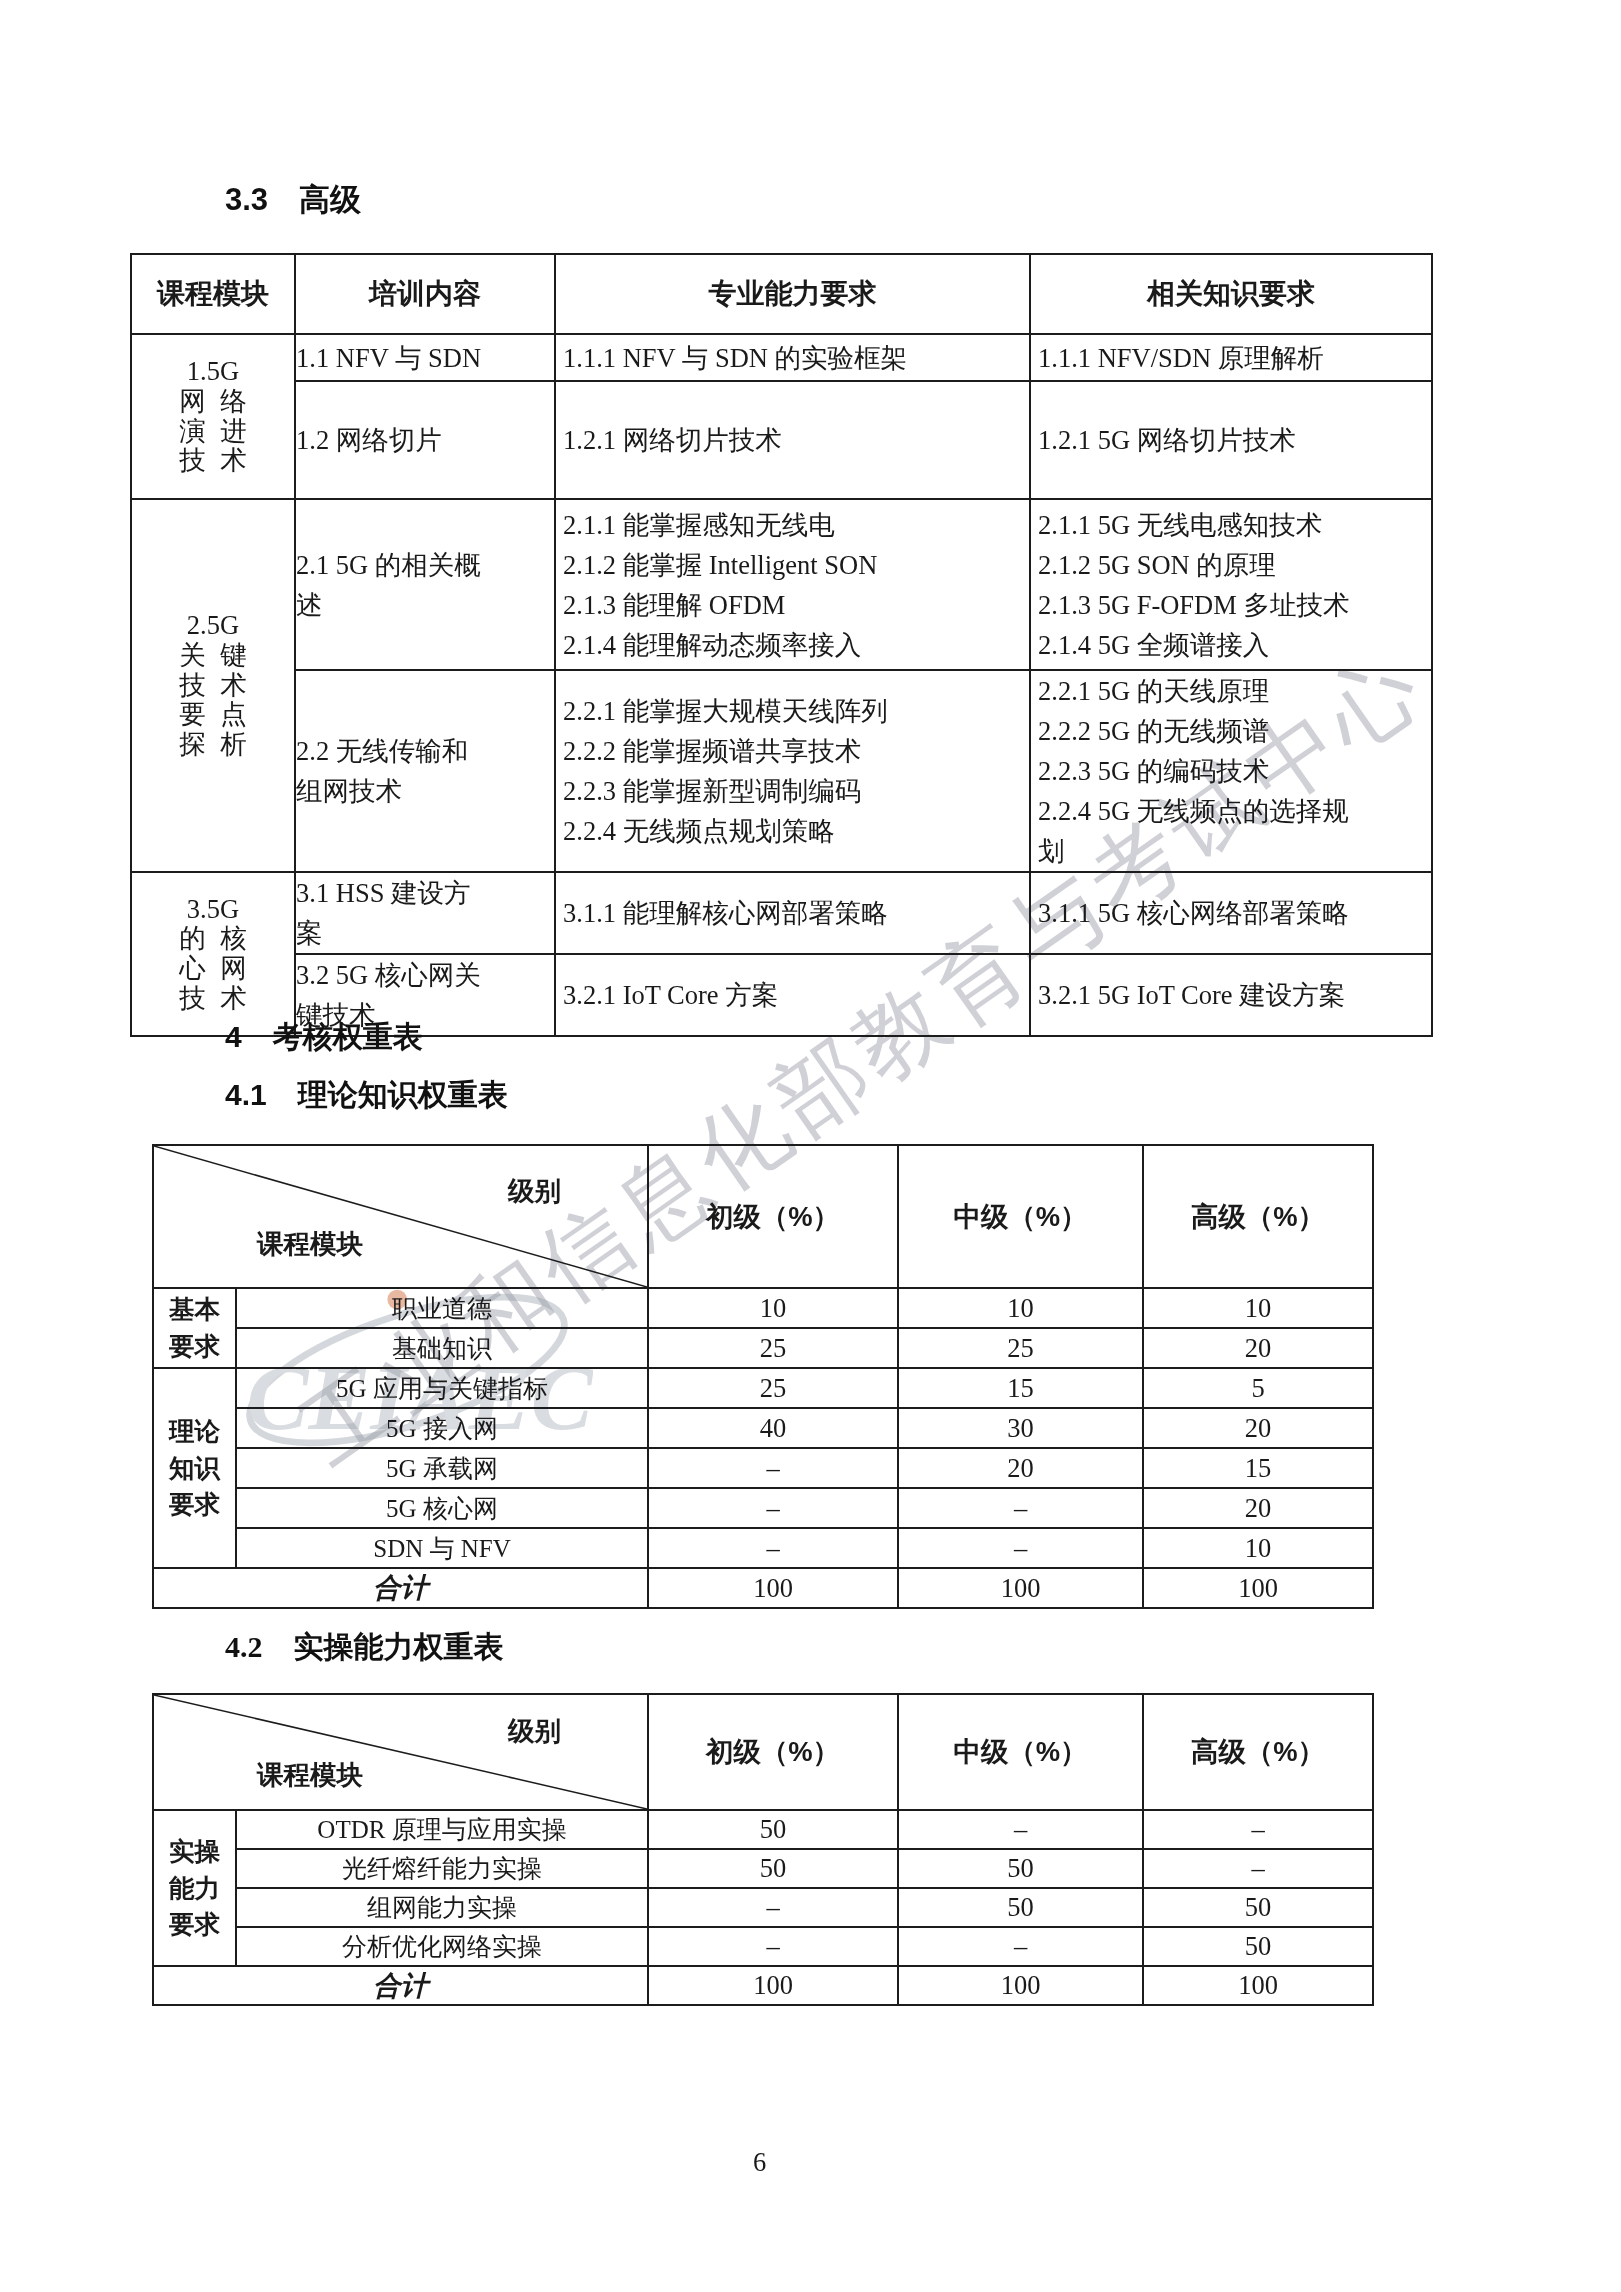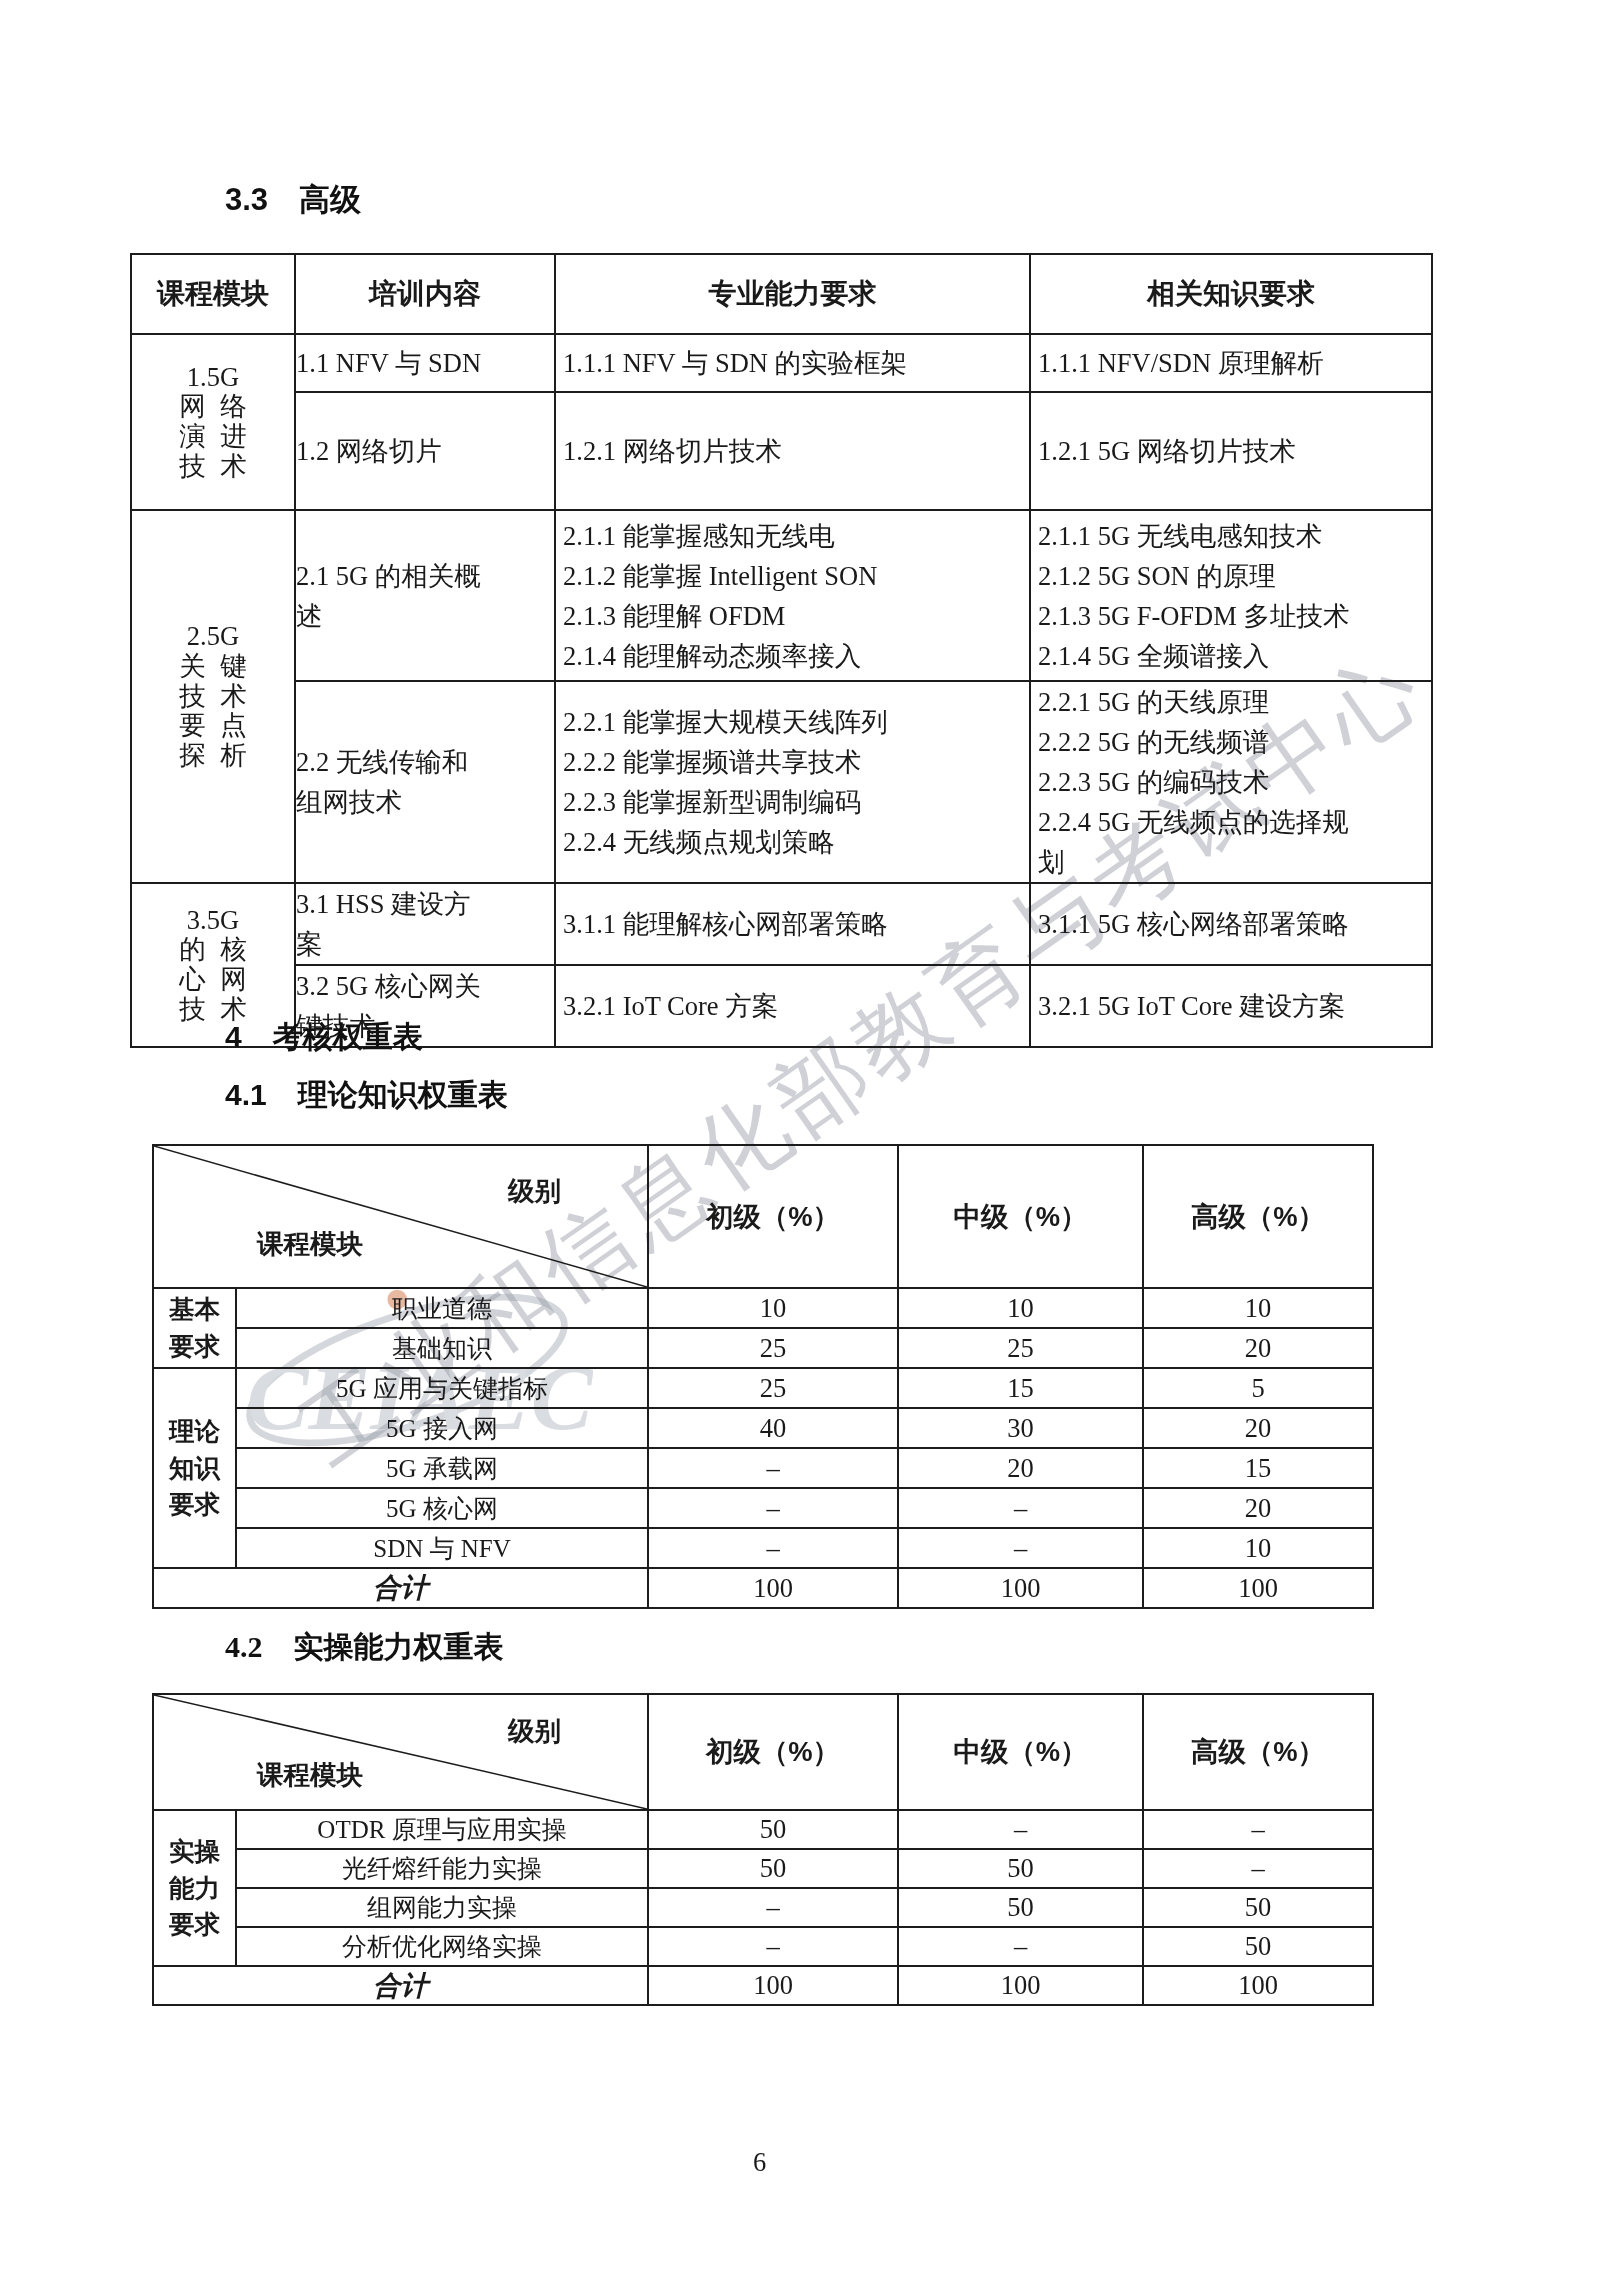--- a/index.html
+++ b/index.html
@@ -25,21 +25,21 @@
 
   
   table{border-collapse:collapse;table-layout:fixed;position:absolute;}
   td,th{border:2px solid #1c1c1c;padding:0;vertical-align:middle;overflow:hidden;}
   table{border:2.9px solid #1c1c1c;}
 
   
   .t1{left:130px;top:253px;width:1301px;}
   .t1 .c0{width:164px}.t1 .c1{width:260px}.t1 .c2{width:475px}.t1 .c3{width:402px}
   .t1 tr.th1{height:80px;}
-  .t1 tr.tr11{height:58px;} .t1 tr.tr12{height:118px;}
+  .t1 tr.tr11{height:47px;} .t1 tr.tr12{height:118px;}
   .t1 tr.tr21{height:171px;}.t1 tr.tr22{height:202px;}
   .t1 tr.tr31{height:71px;} .t1 tr.tr32{height:73px;}
   .t1 th{font-family:"Liberation Sans",sans-serif;font-weight:700;font-size:28px;
          text-align:center;background:#fff;}
   .modbox{height:100%;display:flex;flex-direction:column;justify-content:space-evenly;
           align-items:center;font-size:26.5px;word-spacing:7.8px;line-height:1.12;}
   .cbox{height:100%;display:flex;flex-direction:column;justify-content:center;
         padding-left:0;font-size:26.5px;line-height:40px;}
   .ac .cbox{padding-left:7px;}
 

